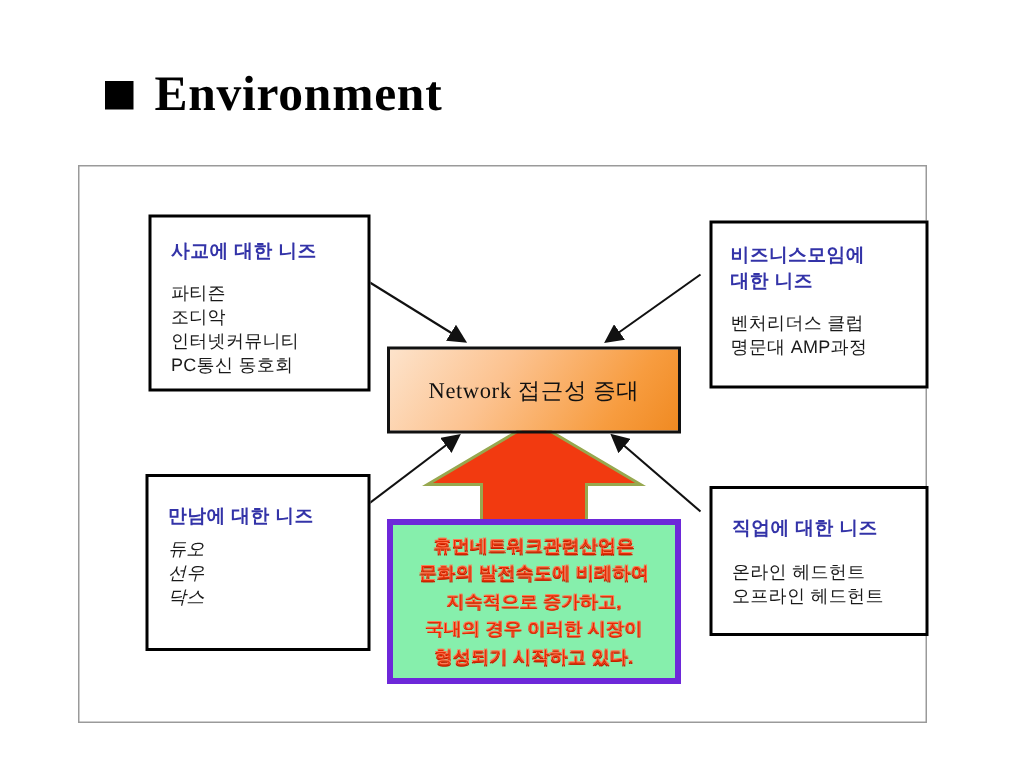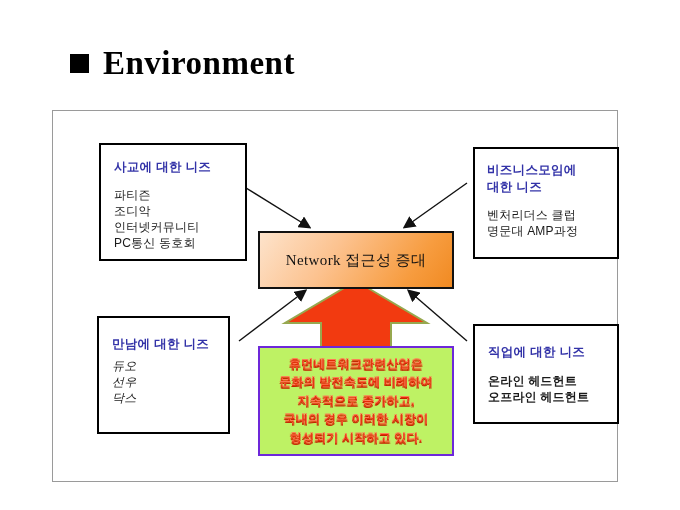--- a/index.html
+++ b/index.html
@@ -78,27 +78,27 @@
   }
 
   #box-social     { left: 46px;  top: 32px;  width: 148px; height: 118px; }
   #box-social .box-heading { margin: 14px 0 0 13px; }
   #box-social .box-body    { margin: 12px 0 0 13px; }
 
   #box-business   { left: 420px; top: 36px;  width: 146px; height: 112px; }
   #box-business .box-heading { margin: 13px 0 0 12px; }
   #box-business .box-body    { margin: 12px 0 0 12px; }
 
-  #box-meeting    { left: 44px;  top: 205px; width: 133px; height: 118px; }
+  #box-meeting    { left: 44px;  top: 205px; width: 150px; height: 118px; }
   #box-meeting .box-heading { margin: 18px 0 0 13px; }
   #box-meeting .box-body    { margin: 6px 0 0 13px; font-style: italic; }
 
   #box-job        { left: 420px; top: 213px; width: 146px; height: 100px; }
   #box-job .box-heading { margin: 18px 0 0 13px; }
-  #box-job .box-body    { margin: 13px 0 0 13px; font-weight: bold; }
+  #box-job .box-body    { margin: 13px 0 0 13px; }
 
   
   #center-box {
     position: absolute;
     left: 205px;
     top: 120px;
     width: 196px;
     height: 58px;
     border: 2px solid #111111;
     box-sizing: border-box;
@@ -115,22 +115,22 @@
     white-space: nowrap;
   }
 
   
   #statement-box {
     position: absolute;
     left: 205px;
     top: 235px;
     width: 196px;
     height: 110px;
-    background: #bef264;
-    border: 2px solid #6d28d9;
+    background: #86efac;
+    border: 4px solid #6d28d9;
     box-sizing: border-box;
     display: flex;
     align-items: center;
     justify-content: center;
   }
   #statement-box .statement-text {
     color: #e22d06;
     font-size: 12px;
     line-height: 1.55;
     text-align: center;

